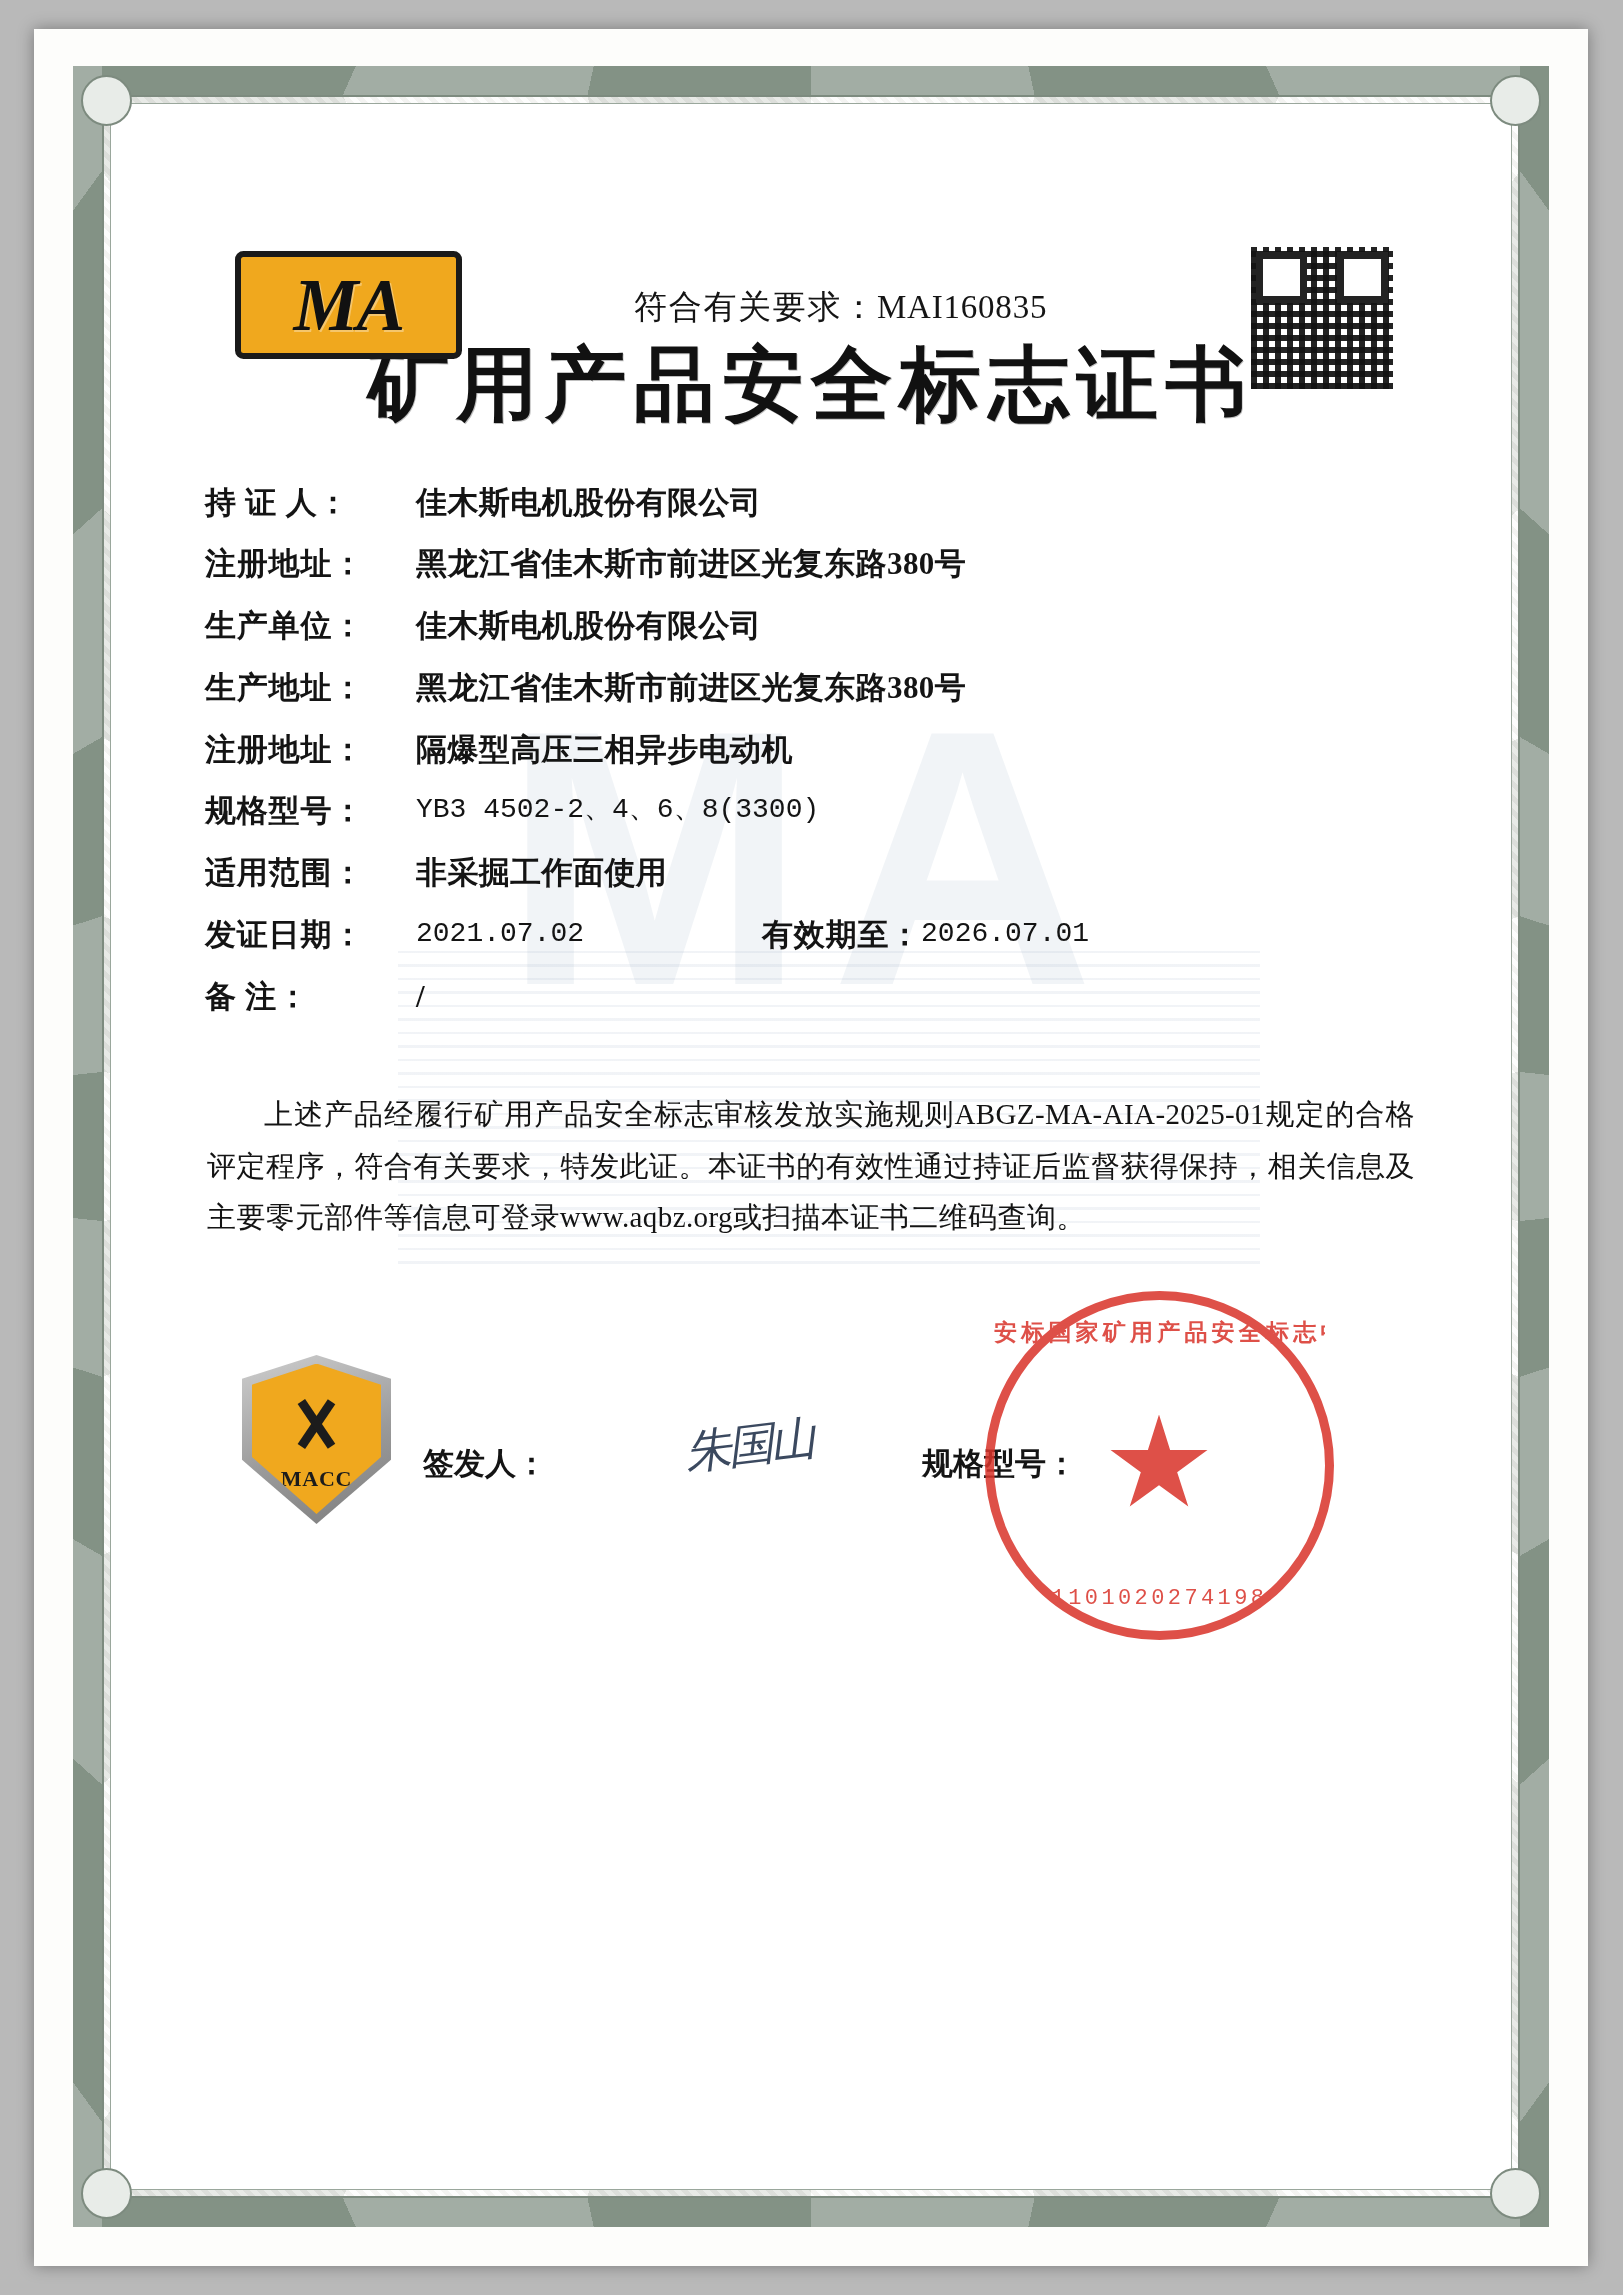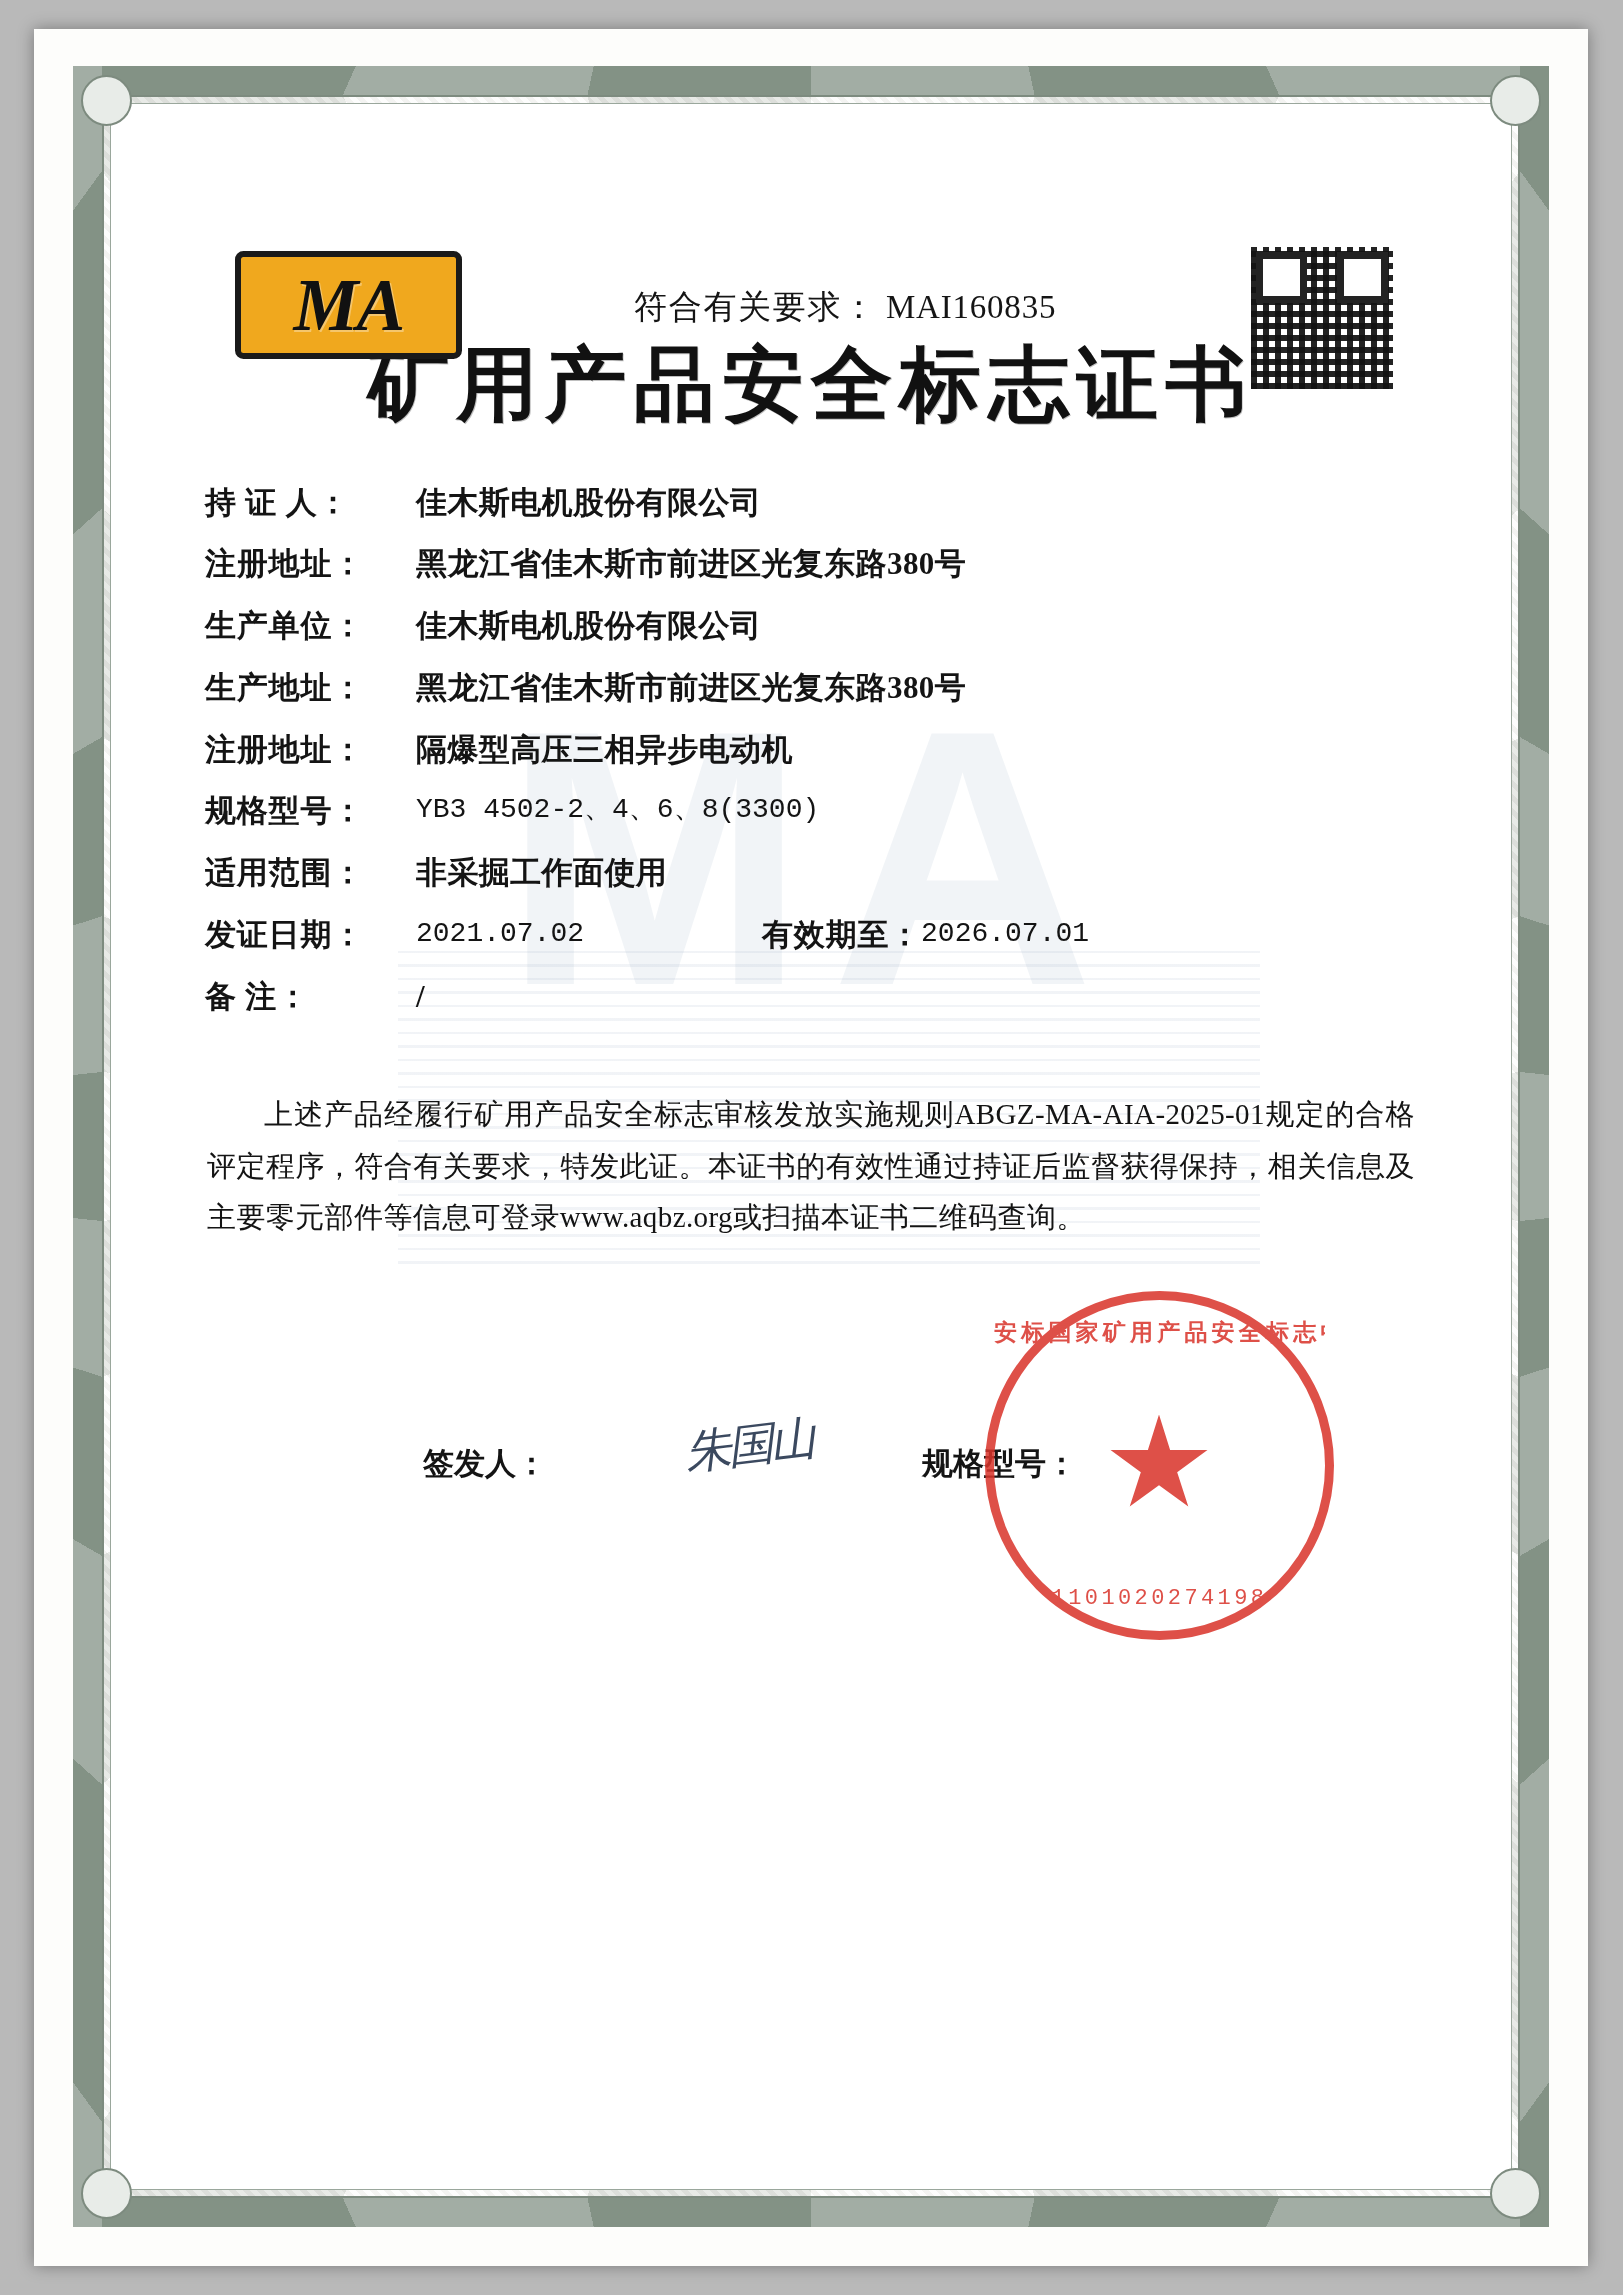--- a/index.html
+++ b/index.html
@@ -156,21 +156,21 @@
     left: 473px;
     top: 129px;
     font-size: 33px;
     color: #151515;
     white-space: nowrap;
     font-family: "Liberation Sans", sans-serif;
   }
   .cert-no .label { letter-spacing: 1.7px; }
   .cert-no .value {
     font-family: "Liberation Serif", serif;
-    margin-left: 9px;
+    margin-left: 0;
     letter-spacing: 0.8px;
   }
   .qr {
     position: absolute;
     right: 68px;
     top: 91px;
     width: 142px;
     height: 142px;
     background-color: #ffffff;
     background-image:
@@ -468,20 +468,27 @@
           <div class="field-label">备    注：</div>
           <div class="field-value">/</div>
         </div>
 
       </div>
 
       <div class="statement">上述产品经履行矿用产品安全标志审核发放实施规则ABGZ-MA-AIA-2025-01规定的合格评定程序，符合有关要求，特发此证。本证书的有效性通过持证后监督获得保持，相关信息及主要零元部件等信息可登录www.aqbz.org或扫描本证书二维码查询。</div>
 
       <div class="footer">
 
+        <div class="macc-badge">
+          <div class="macc-shield"></div>
+          <div class="macc-inner">
+            <div class="macc-pick"></div>
+            <div class="macc-text">MACC</div>
+          </div>
+        </div>
 
         <div class="sign-label issuer">签发人：</div>
         <div class="signature">朱国山</div>
         <div class="sign-label dept">规格型号：</div>
 
         <div class="seal">
           <div class="seal-top-text">安标国家矿用产品安全标志中心有限公司</div>
           <div class="star"></div>
           <div class="seal-bottom-text">1101020274198</div>
         </div>

